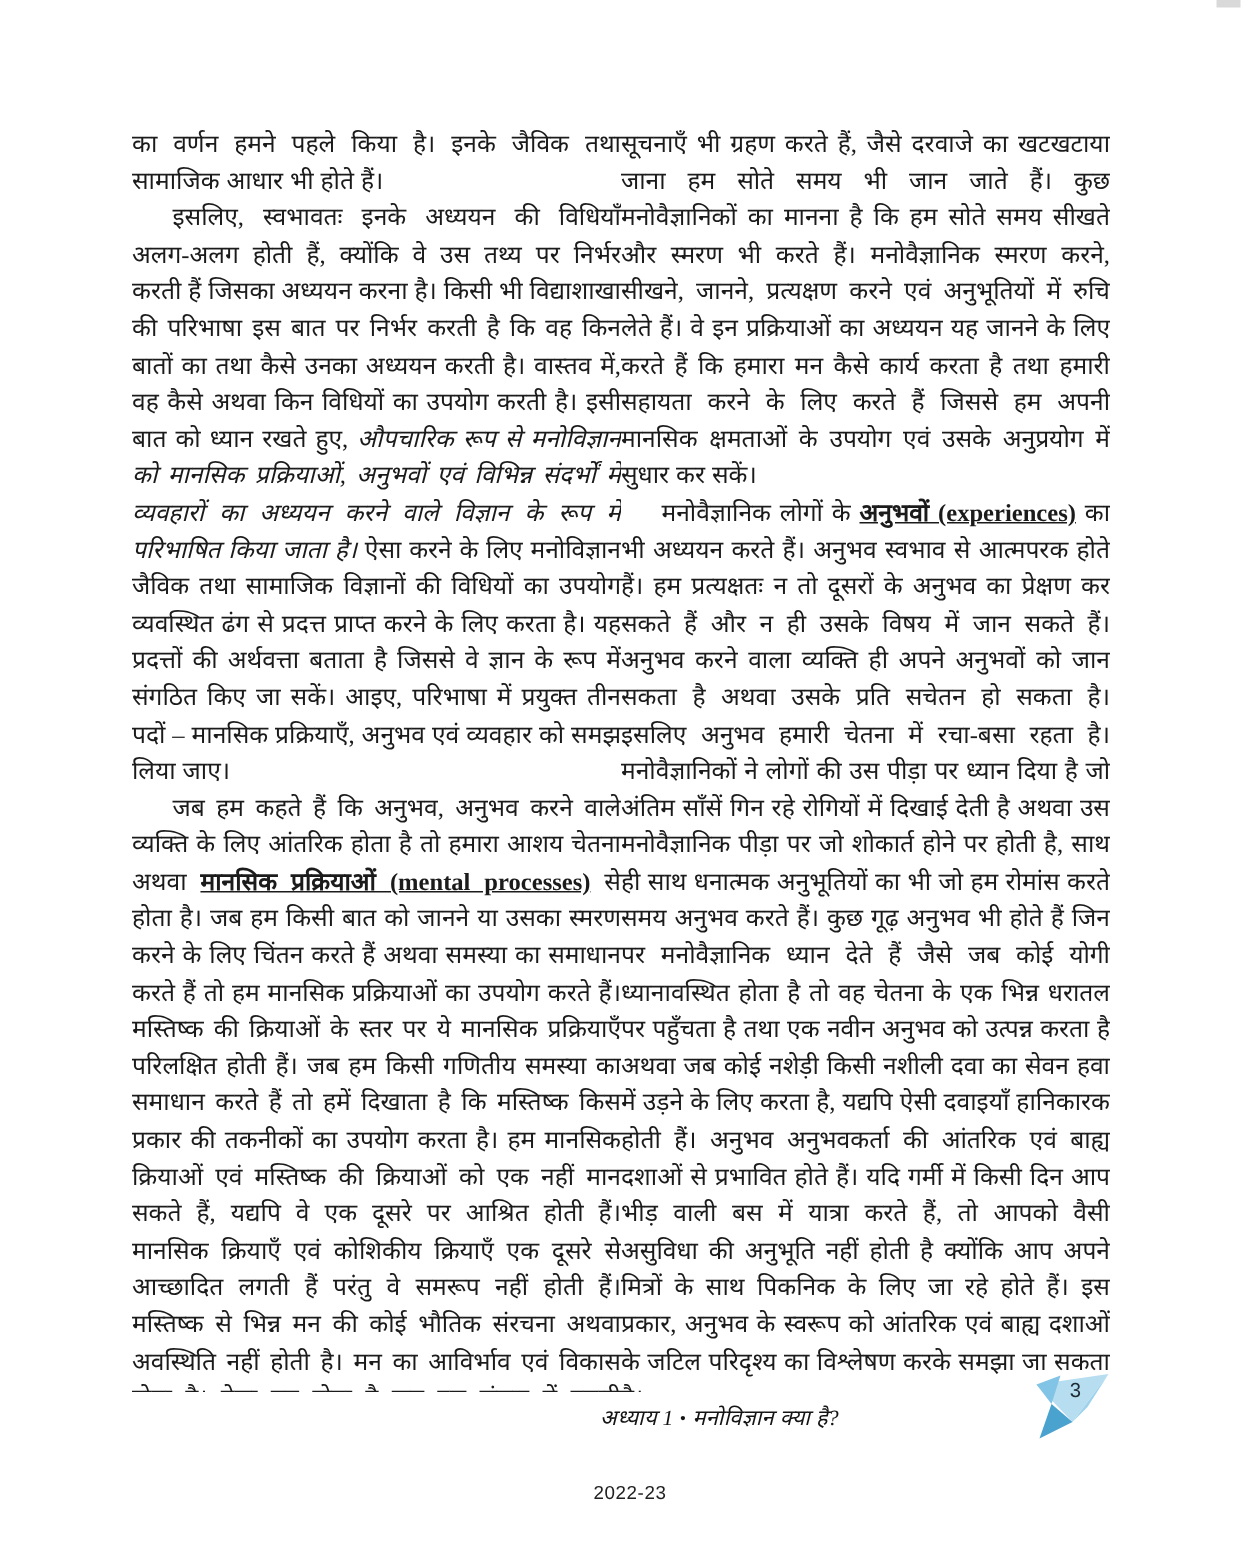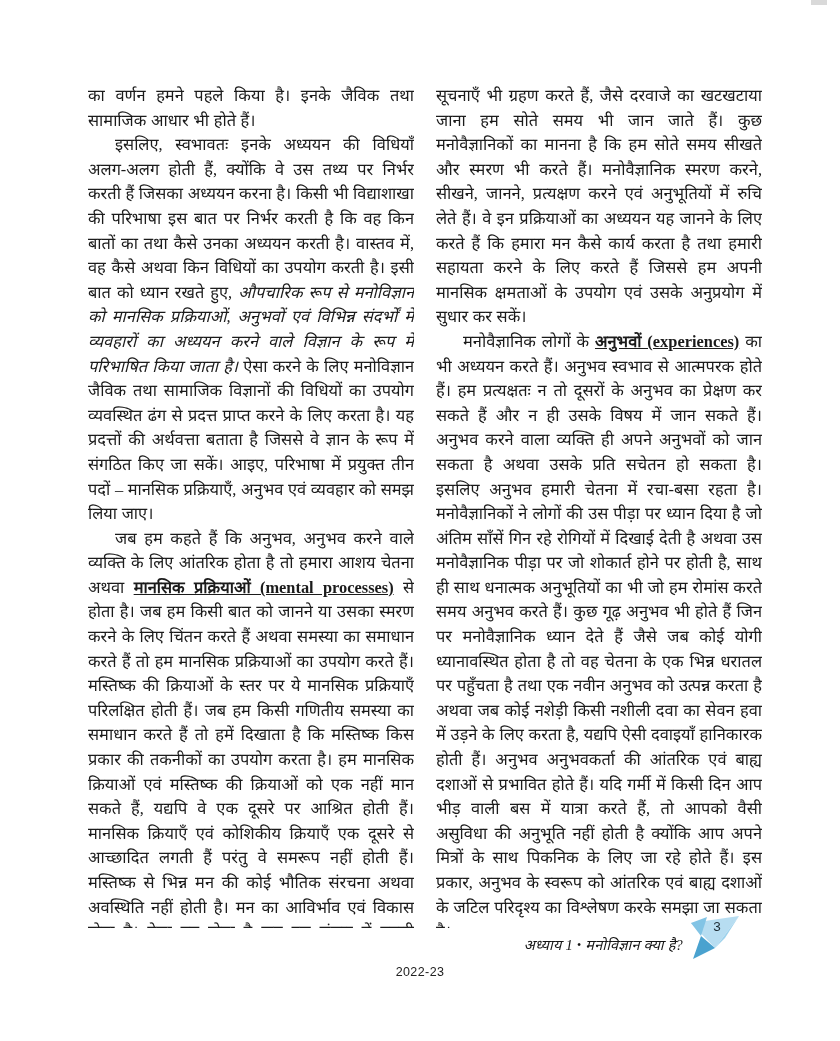--- a/index.html
+++ b/index.html
@@ -8,44 +8,44 @@
     width:840px;height:1041px;background:#ffffff;position:relative;
     font-family:"Liberation Serif","DejaVu Serif",serif;
     -webkit-font-smoothing:antialiased;
   }
   .scan-mark{
     position:absolute;left:811px;top:0;width:16px;height:5px;
     background:#d0d0d0;opacity:.8;
   }
   .text-area{
     position:absolute;left:88px;top:84px;width:674px;height:844px;
-    display:flex;gap:22px;
+    display:flex;
   }
   .column{width:326px;height:100%;overflow:hidden;}
   p.para{
     margin:0;text-align:justify;font-size:16.4px;line-height:24.6px;
     color:#1b1b1b;word-spacing:.5px;
   }
   p.para.indent{text-indent:27px;}
   .seg-italic{font-style:italic;}
   .seg-bold{font-weight:bold;text-decoration:underline;}
   .footer-line{
-    position:absolute;top:934px;left:400px;width:283px;text-align:right;
+    position:absolute;top:934px;left:400px;width:283px;
     font-style:italic;font-size:14.5px;color:#141414;letter-spacing:.2px;
   }
   .footer-line .bullet{font-style:normal;padding:0 4px;font-size:12px;vertical-align:1px;}
   .badge{position:absolute;left:688px;top:913px;width:54px;height:52px;}
   .badge svg{display:block;}
   .badge .num{
     position:absolute;left:21px;top:6px;width:16px;text-align:center;
     font-family:"Liberation Sans","DejaVu Sans",sans-serif;
     font-size:13.5px;color:#1d2b33;font-style:normal;
   }
   .year-line{
-    position:absolute;left:0;right:0;top:965px;text-align:center;
+    position:absolute;left:0;right:0;top:988px;text-align:center;
     font-family:"Liberation Sans","DejaVu Sans",sans-serif;
     font-size:12.5px;color:#212121;letter-spacing:.4px;
   }
 </style>
 </head>
 <body>
 
 <div class="scan-mark"></div>
 
 <div class="text-area">

